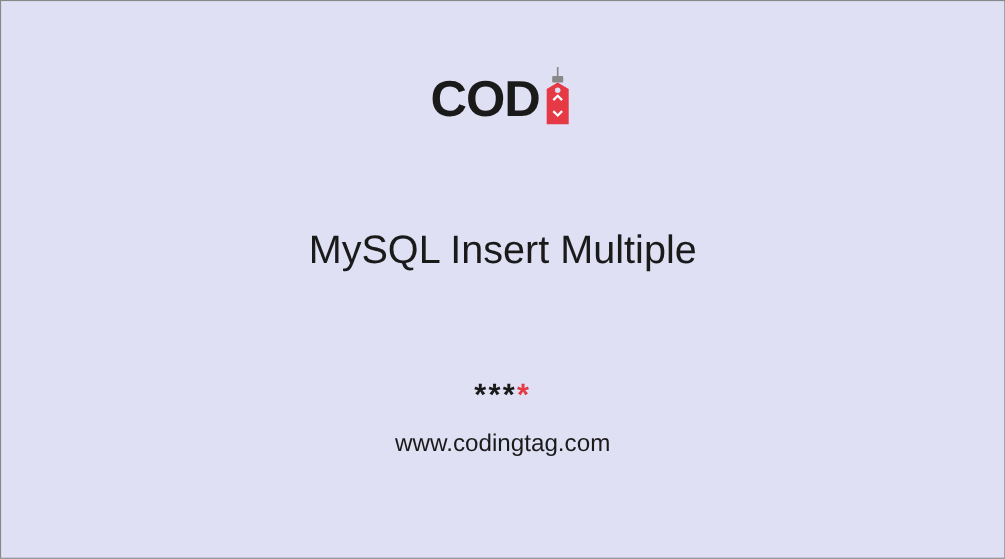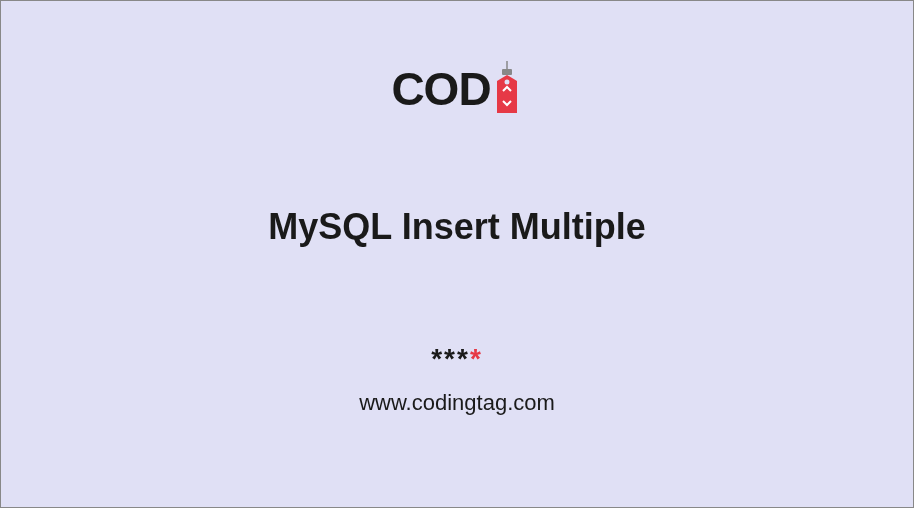--- a/index.html
+++ b/index.html
@@ -41,21 +41,21 @@
     }
     .tag-icon {
       display: inline-block;
       position: relative;
       vertical-align: baseline;
       margin: 0 1px;
     }
     .title {
       margin-top: 90px;
       font-size: 36px;
-      font-weight: bold;
+      font-weight: normal;
       color: #1a1a1a;
       text-align: center;
     }
     .stars {
       margin-top: 95px;
       font-size: 28px;
       font-weight: bold;
       text-align: center;
       letter-spacing: 2px;
     }

